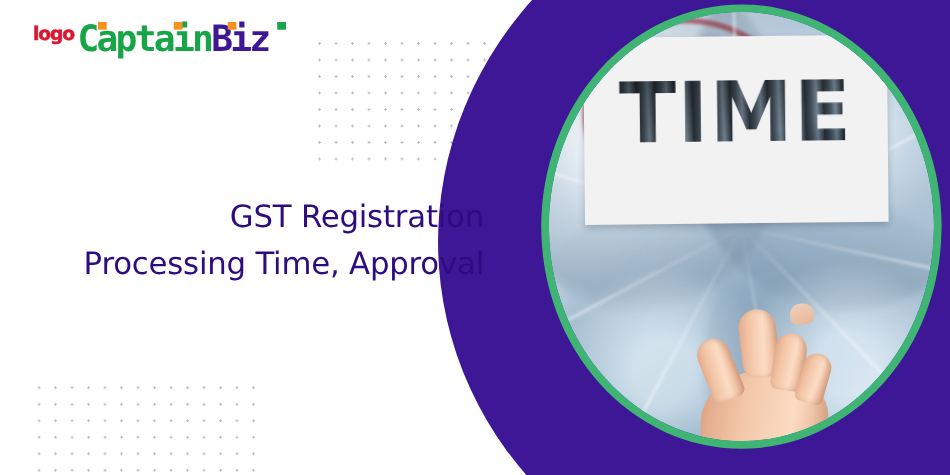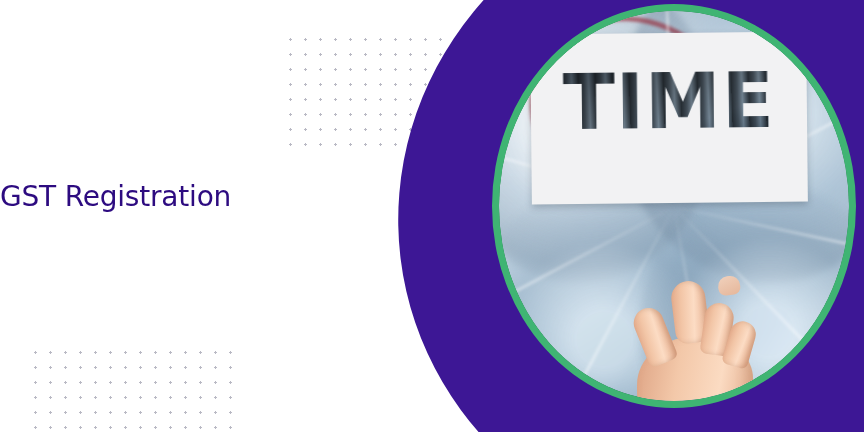--- a/index.html
+++ b/index.html
@@ -56,21 +56,21 @@
   #photo-circle {
     position: absolute;
     left: 492px;
     top: 4px;
     width: 364px;
     height: 404px;
     border-radius: 50%;
     border: 7px solid #3fb473;
     box-sizing: border-box;
     overflow: hidden;
-    background: #15803d;
+    background: #0369a1;
   }
   #photo-inner {
     position: absolute;
     inset: 0;
     overflow: hidden;
     border-radius: 50%;
   }
 
   
   .clock-bg {
@@ -242,21 +242,21 @@
     background: #17a548;
   }
   #acc4 { left: 182px; top: 2px; }
 
   
   #headline {
     position: absolute;
     left: 0px;
     top: 176px;
     width: 440px;
-    text-align: left;
+    text-align: right;
     color: #2d0b80;
     font-family: "DejaVu Sans", sans-serif;
     font-size: 28px;
     font-weight: 400;
     line-height: 1.52;
     letter-spacing: -0.2px;
   }
   #headline .hl-line { display: block; white-space: nowrap; }
 </style>
 </head>
@@ -300,18 +300,29 @@
         <div class="finger" id="f2"></div>
         <div class="finger" id="thumb">
           <div id="nail"></div>
         </div>
         <div class="finger" id="f3"></div>
         <div class="finger" id="f4"></div>
       </div>
     </div>
   </div>
 
+  <div id="logo">
+    <span id="logo-word-logo">logo</span>
+    <span id="logo-word-main">
+      <span id="logo-captain">Captain</span><span id="logo-biz">Biz</span>
+      <span class="logo-accent" id="acc1"></span>
+      <span class="logo-accent" id="acc2"></span>
+      <span class="logo-accent" id="acc3"></span>
+      <span class="logo-accent-green" id="acc4"></span>
+    </span>
+  </div>
 
   <div id="headline">
     <span class="hl-line">GST Registration</span>
+    <span class="hl-line">Processing Time, Approval</span>
   </div>
 
 </div>
 
 </body></html>

